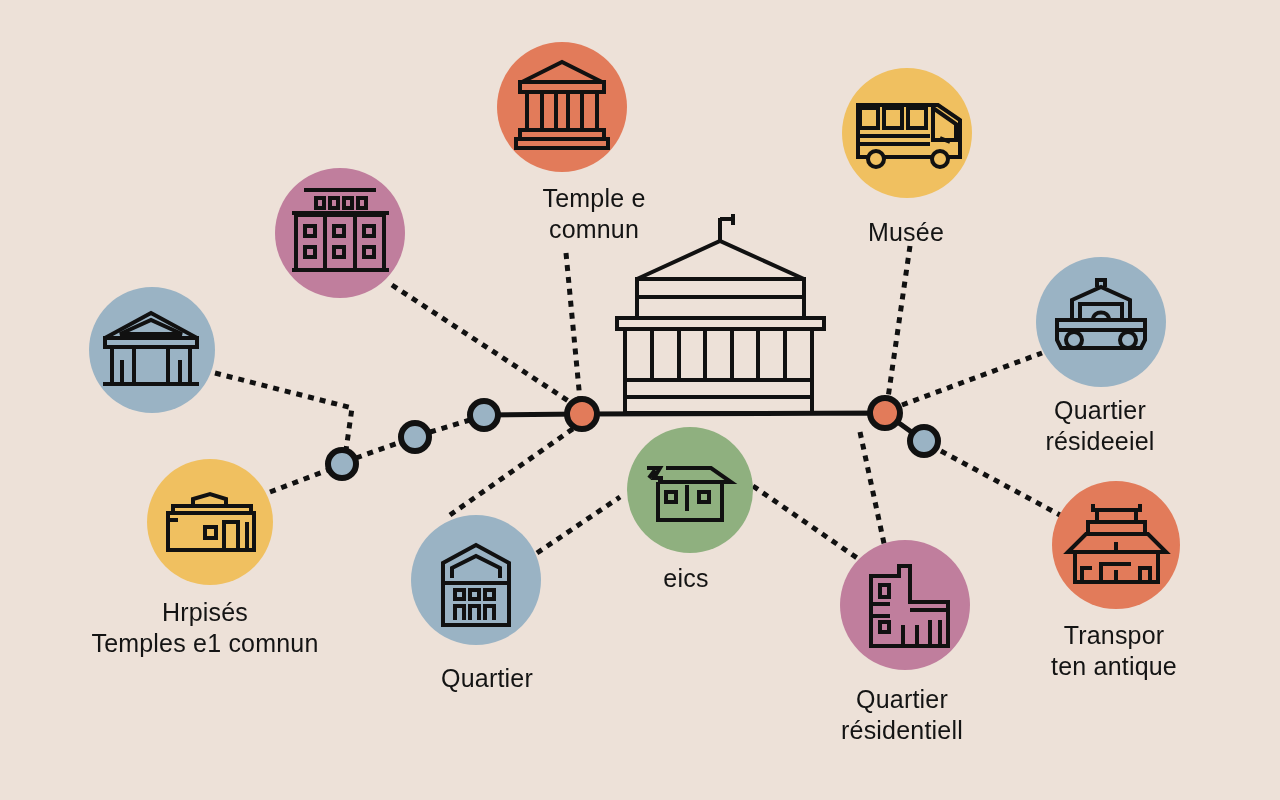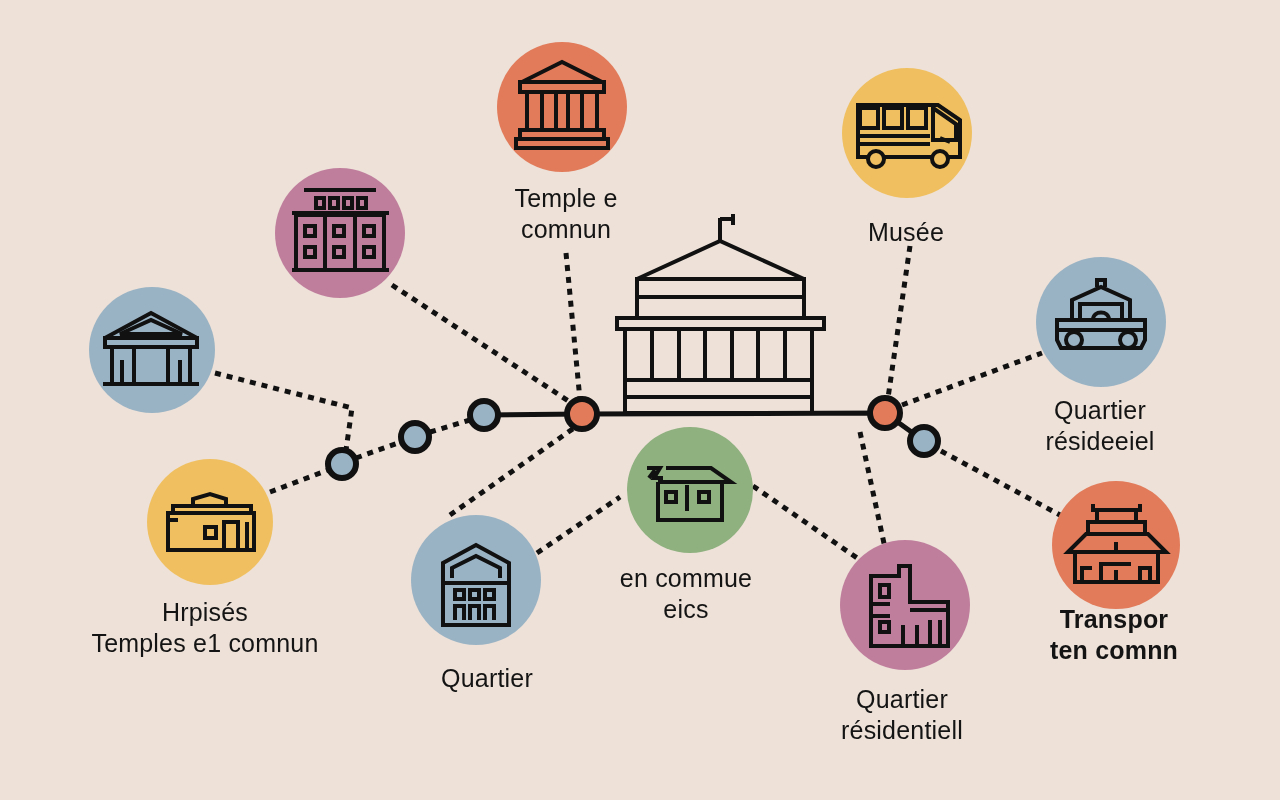--- a/index.html
+++ b/index.html
@@ -210,49 +210,48 @@
       <rect x="1097" y="510" width="39" height="12"></rect>
       <rect x="1088" y="522" width="57" height="12"></rect>
       <path d="M1068 552 L1086 534 L1148 534 L1166 552 Z"></path>
       <path d="M1116 542 L1116 552"></path>
       <path d="M1075 552 L1075 582 L1158 582 L1158 552"></path>
       <path d="M1082 582 L1082 568 L1092 568 M1101 582 L1101 564 L1131 564 M1116 570 L1116 582 M1140 582 L1140 568 L1150 568 L1150 582"></path>
     </g>
   </g>
 </svg>
 
-<div class="label" style="left:566px; top:183px;">
+<div class="label" style="left:594px; top:183px;">
   <span>Temple e</span>
   <span>comnun</span>
 </div>
 
 <div class="label" style="left:906px; top:217px;">
   <span>Musée</span>
 </div>
 
 <div class="label" style="left:205px; top:597px;">
   <span>Hrpisés</span>
   <span>Temples e1 comnun</span>
 </div>
 
 <div class="label" style="left:487px; top:663px;">
   <span>Quartier</span>
 </div>
 
 <div class="label" style="left:686px; top:563px;">
-  <span>en commue</span>
   <span>eics</span>
 </div>
 
 <div class="label" style="left:902px; top:684px;">
   <span>Quartier</span>
   <span>résidentiell</span>
 </div>
 
 <div class="label" style="left:1100px; top:395px;">
   <span>Quartier</span>
   <span>résideeiel</span>
 </div>
 
-<div class="label" style="left:1114px; top:604px;font-weight:bold;">
+<div class="label" style="left:1114px; top:620px;">
   <span>Transpor</span>
-  <span>ten comnn</span>
+  <span>ten antique</span>
 </div>
 
 </body></html>

